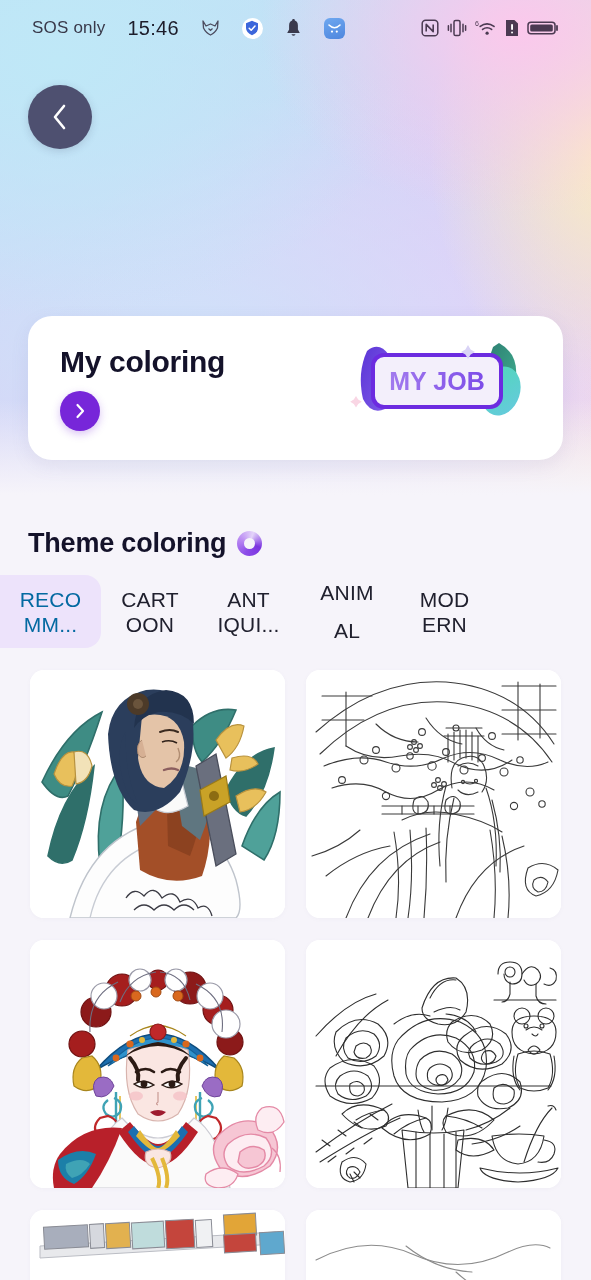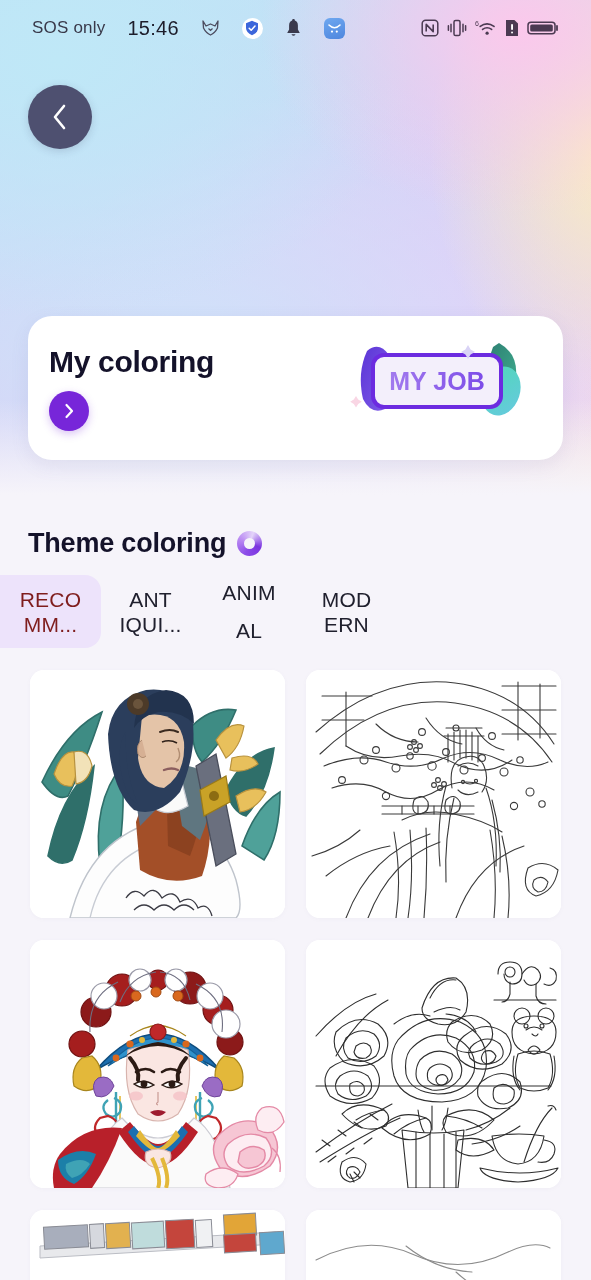--- a/index.html
+++ b/index.html
@@ -58,21 +58,21 @@
     box-shadow:0 2px 8px rgba(50,50,90,.18);
   }
 
   
   .coloring-card {
     position:absolute; left:28px; top:316px; width:535px; height:144px;
     background:#FFFFFF; border-radius:24px; z-index:4;
     box-shadow:0 6px 18px rgba(120,110,160,.10);
     display:flex; align-items:center;
   }
-  .cc-left { padding-left:21px; flex:1; }
+  .cc-left { padding-left:32px; flex:1; }
   .cc-title { font-size:30px; font-weight:700; color:#14122A; letter-spacing:-.3px; }
   .cc-arrow {
     margin-top:12px; width:40px; height:40px; border-radius:50%;
     background:#7726D9; display:flex; align-items:center; justify-content:center;
     box-shadow:0 3px 8px rgba(119,38,217,.28);
   }
   .cc-art { position:relative; width:180px; height:110px; margin-right:34px; }
 
   
   .theme-head {
@@ -96,21 +96,21 @@
     display:flex; align-items:stretch;
   }
   .tab {
     flex:0 0 auto; display:flex; flex-direction:column;
     align-items:center; justify-content:center;
     font-size:21px; line-height:25px; color:#20202E;
     text-align:center; letter-spacing:.2px;
   }
   .tab span { display:block; }
   .tab.active {
-    background:#EDE3FB; color:#7f1d1d;
+    background:#EDE3FB; color:#0369a1;
     border-radius:0 16px 16px 0;
     text-align:right;
   }
 
   
   .grid-wrap {
     position:absolute; left:0; top:655px; width:591px; height:625px;
     background:#F6F4FA; overflow:hidden; z-index:2;
   }
   .grid {
@@ -247,20 +247,24 @@
   <div class="theme-head">
     <div class="theme-title">Theme coloring</div>
     <div class="ring-icon"></div>
   </div>
 
   <div class="tabs">
     <div class="tab active" style="width:101px;">
       <span>RECO</span>
       <span>MM...</span>
     </div>
+    <div class="tab" style="width:98px;">
+      <span>CART</span>
+      <span>OON</span>
+    </div>
     <div class="tab" style="width:99px;">
       <span>ANT</span>
       <span>IQUI...</span>
     </div>
     <div class="tab" style="width:98px;gap:13px;">
       <span>ANIM</span>
       <span>AL</span>
     </div>
     <div class="tab" style="width:97px;">
       <span>MOD</span>

